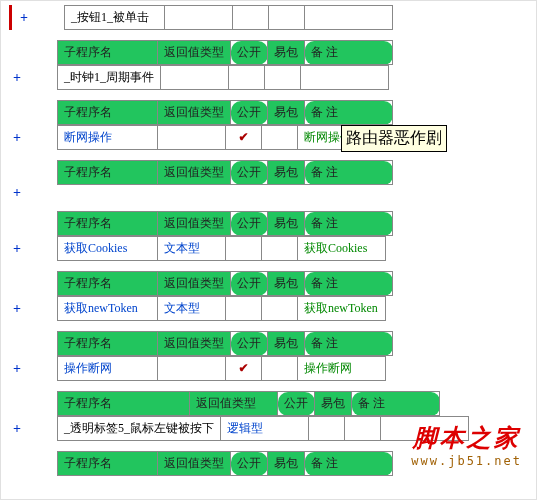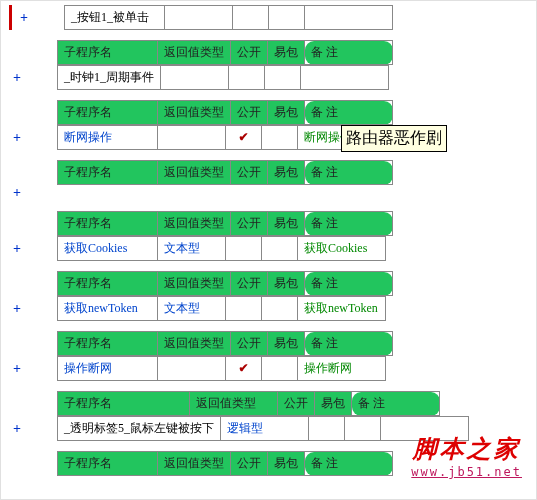--- a/index.html
+++ b/index.html
@@ -15,28 +15,28 @@
   .data-cell { background: #fff; }
   .name-blue { color: #0044cc; }
   .name-darkred { color: #000000; }
   .type-blue { color: #0044cc; }
   .remark-green { color: #008800; }
   .checkmark { color: #aa0000; font-weight: bold; text-align: center; }
   .col-name { min-width: 100px; }
   .col-name-w { min-width: 132px; }
   .col-type { min-width: 68px; }
   .col-type-w { min-width: 88px; }
-  .col-public { min-width: 36px; }
+  .col-public { min-width: 36px; border-radius: 10px; }
   .col-pkg { min-width: 36px; }
   .col-remark { min-width: 88px; border-radius: 9px; }
   .block { margin-bottom: 10px; }
   .tooltip { position: absolute; background: #ffffe1; border: 1px solid #000; padding: 2px 4px; font-size: 16px; z-index: 10; }
-  .watermark { position: absolute; right: 14px; bottom: 20px; text-align: center; z-index: 5; font-family: "KaiTi","STKaiti",serif; }
+  .watermark { position: absolute; right: 14px; bottom: 31px; text-align: center; z-index: 5; font-family: "KaiTi","STKaiti",serif; }
   .watermark .line1 { color: #d00; font-size: 24px; font-style: italic; letter-spacing: 3px; font-weight: bold; }
-  .watermark .line2 { color: #be185d; font-size: 12px; letter-spacing: 2px; font-family: monospace; text-decoration: underline; }
+  .watermark .line2 { color: #a16207; font-size: 12px; letter-spacing: 2px; font-family: monospace; }
 </style>
 </head>
 <body>
 
 <div class="container" id="root">
     <div class="block">
       <div class="row">
     <div class="red-bar"></div>
     <div class="plus-col">+</div>
     <div class="indent"></div>

